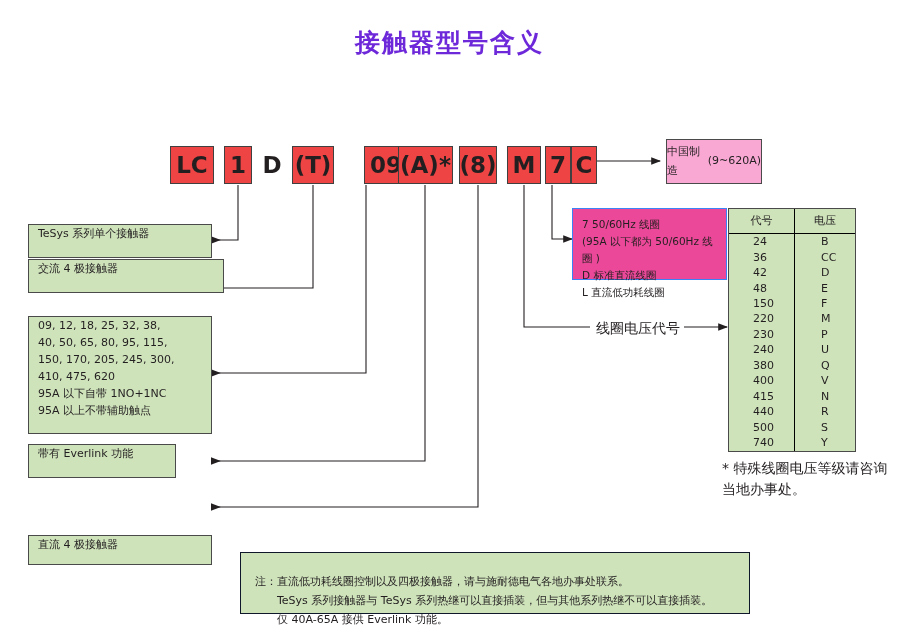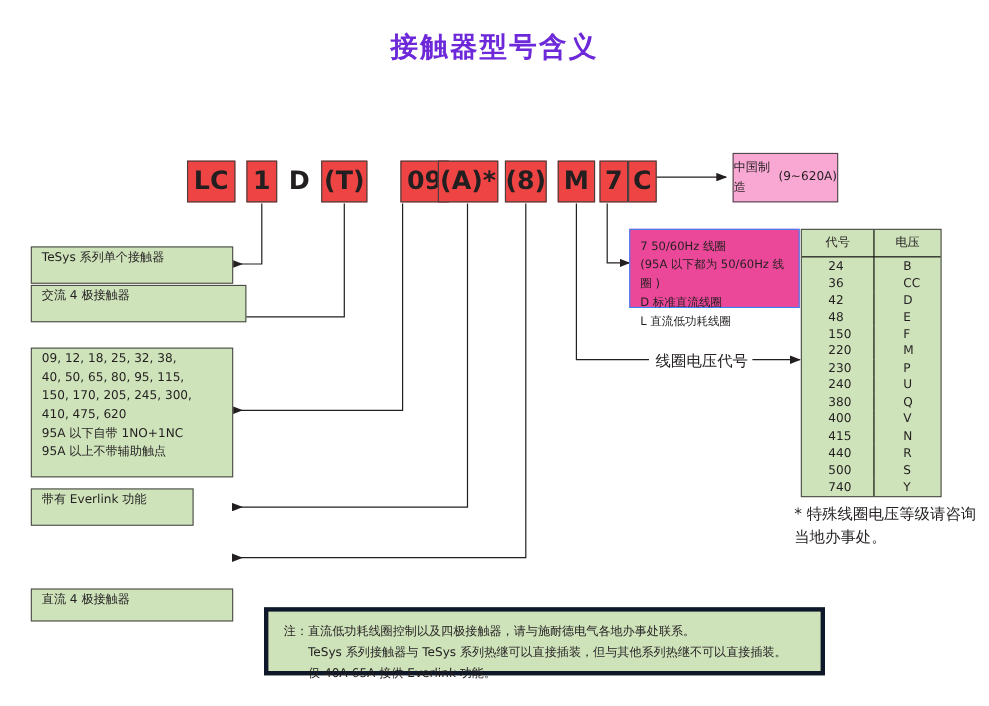--- a/index.html
+++ b/index.html
@@ -141,25 +141,25 @@
     font-size: 14px;
     color: #231f20;
     line-height: 1.5;
     white-space: nowrap;
   }
 
   
   .notebox {
     position: absolute;
     background: #cfe3bb;
-    border: 4px solid #0f172a;
+    border: 1px solid #0f172a;
     box-sizing: border-box;
     font-size: 11px;
     color: #231f20;
-    padding: 9px 14px;
+    padding: 20px 14px;
     line-height: 1.72;
   }
   .notebox .ln { white-space: nowrap; }
   .notebox .indent { padding-left: 22px; }
 </style>
 </head>
 <body>
 
 <div id="page">
 

